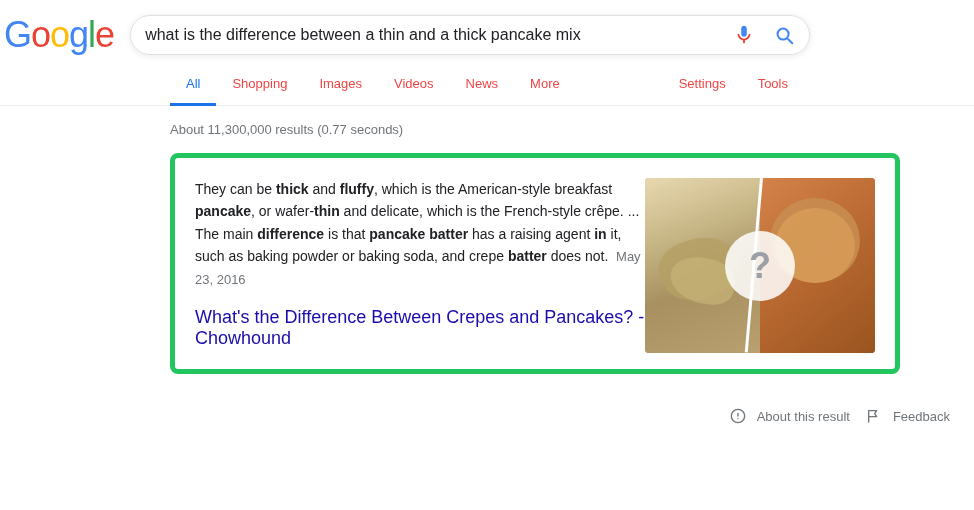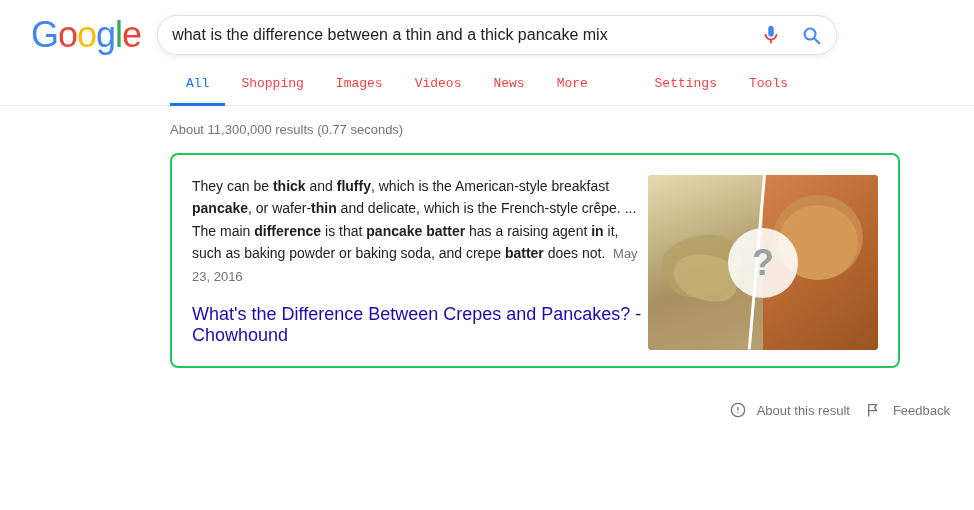--- a/index.html
+++ b/index.html
@@ -7,21 +7,21 @@
       font-family: Arial, sans-serif;
       background: #fff;
       color: #202124;
       font-size: 14px;
     }
 
     
     .header {
       display: flex;
       align-items: center;
-      padding: 14px 20px 0 31px;
+      padding: 14px 20px 0 4px;
       gap: 16px;
       background: #fff;
     }
 
     .google-logo {
       font-size: 36px;
       font-weight: 400;
       letter-spacing: -1px;
       white-space: nowrap;
       flex-shrink: 0;
@@ -69,21 +69,20 @@
     }
 
     
     .nav-bar {
       display: flex;
       align-items: center;
       padding: 0 170px;
       border-bottom: 1px solid #ebebeb;
       margin-top: 8px;
       gap: 16px;
-      font-family: Liberation Mono, monospace;
     }
     .nav-left {
       display: flex;
       align-items: center;
       gap: 0;
       flex: 1;
     }
     .nav-item {
       padding: 12px 16px;
       font-size: 13px;
@@ -112,21 +111,21 @@
     }
 
     .results-count {
       font-size: 13px;
       color: #70757a;
       margin-bottom: 16px;
     }
 
     
     .result-card {
-      border: 2px solid #22c55e;
+      border: 5px solid #22c55e;
       border-radius: 8px;
       padding: 20px 20px 16px 20px;
       max-width: 730px;
       display: flex;
       background: #fff;
     }
 
     .result-text {
       flex: 1;
       font-size: 14px;

